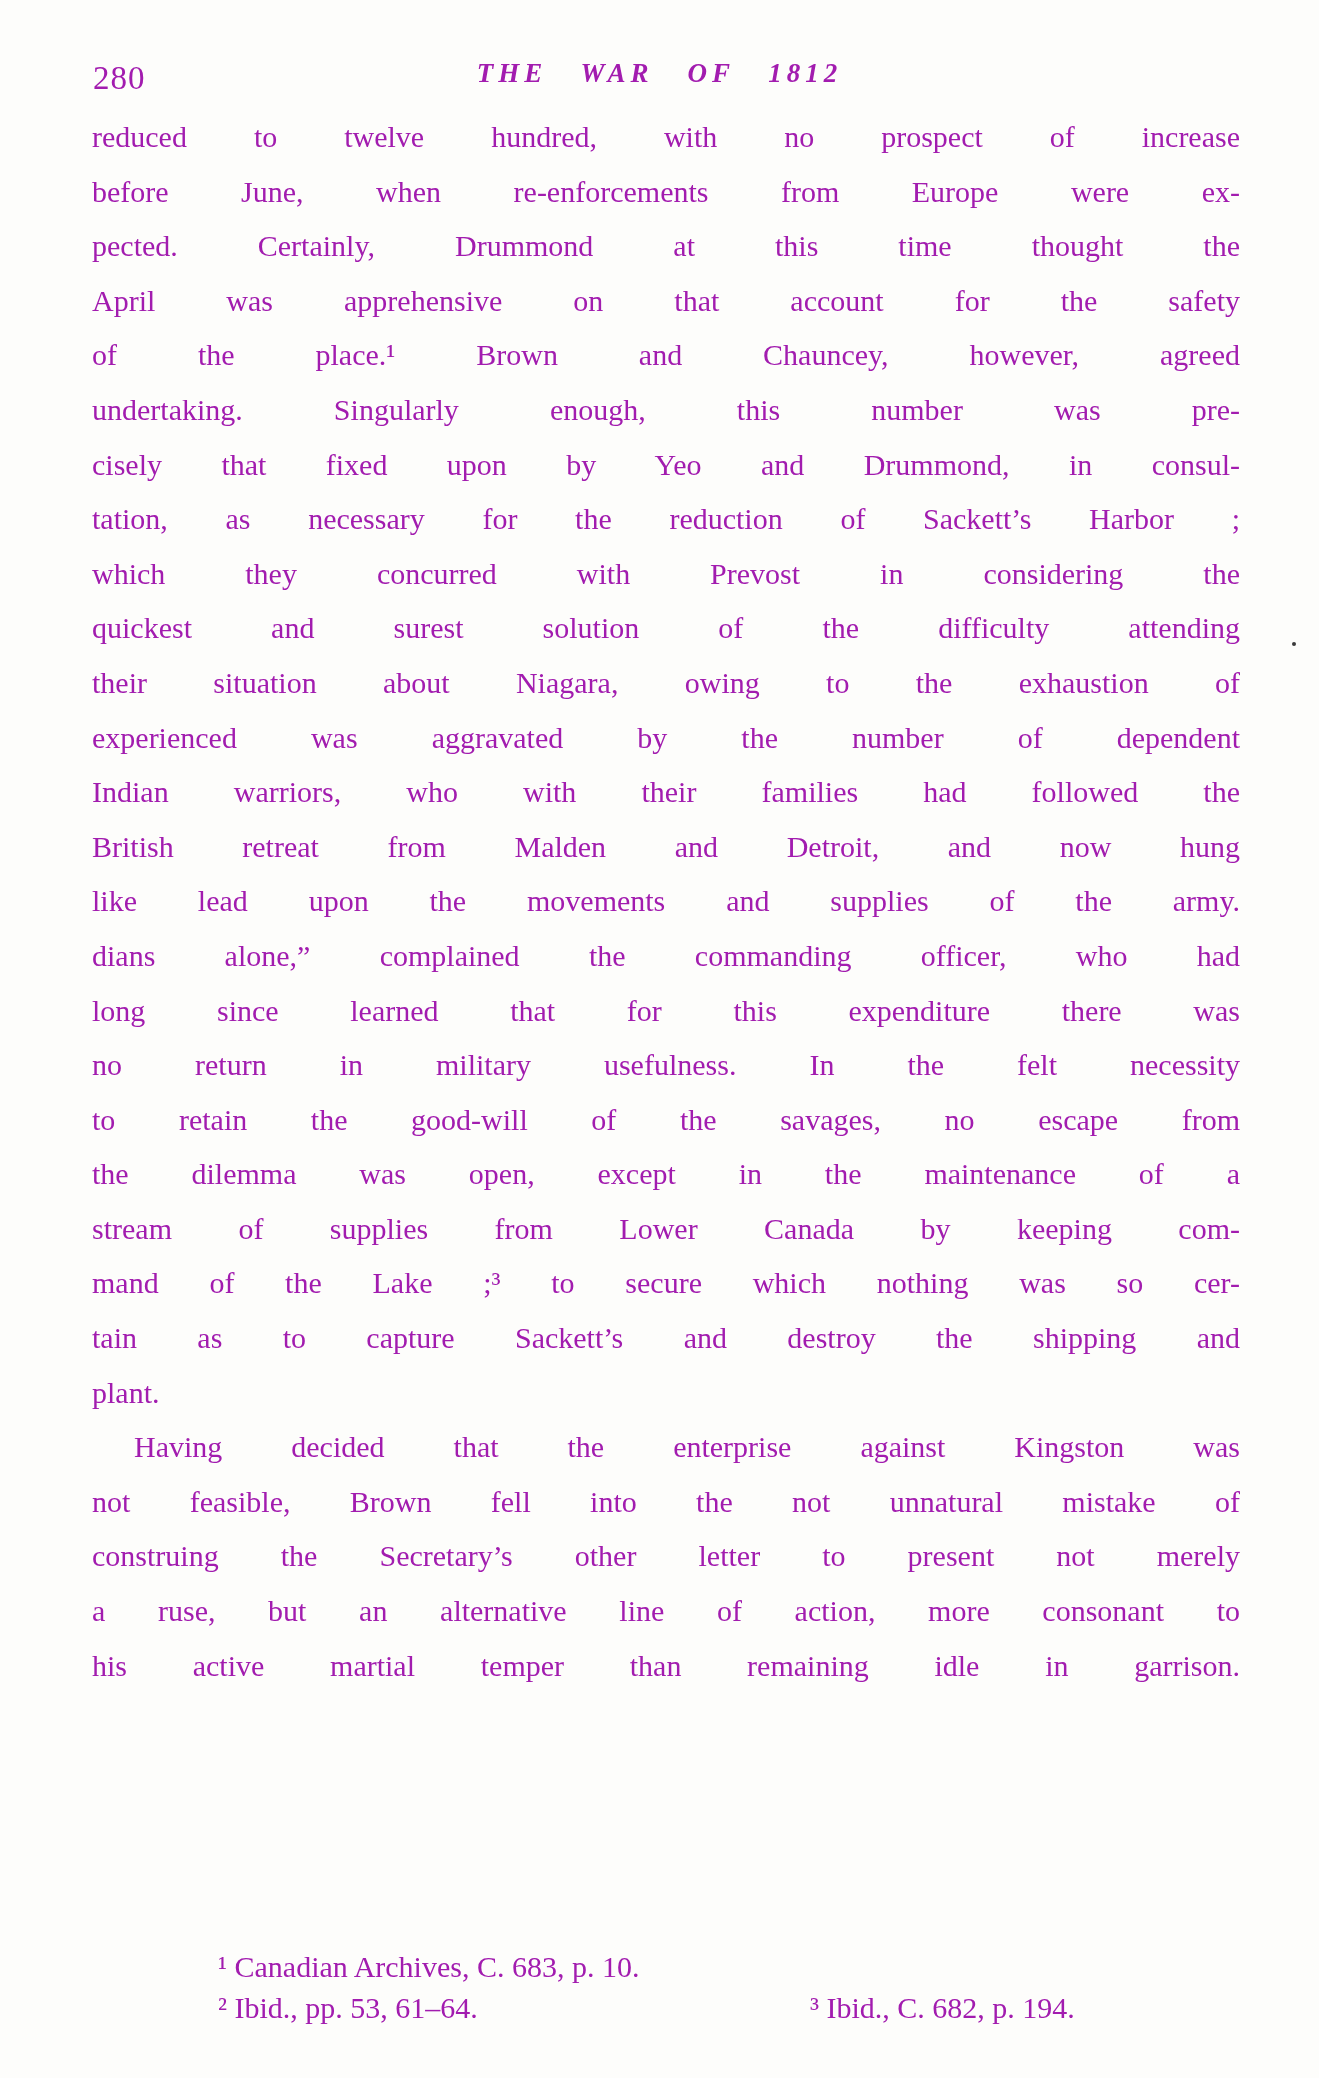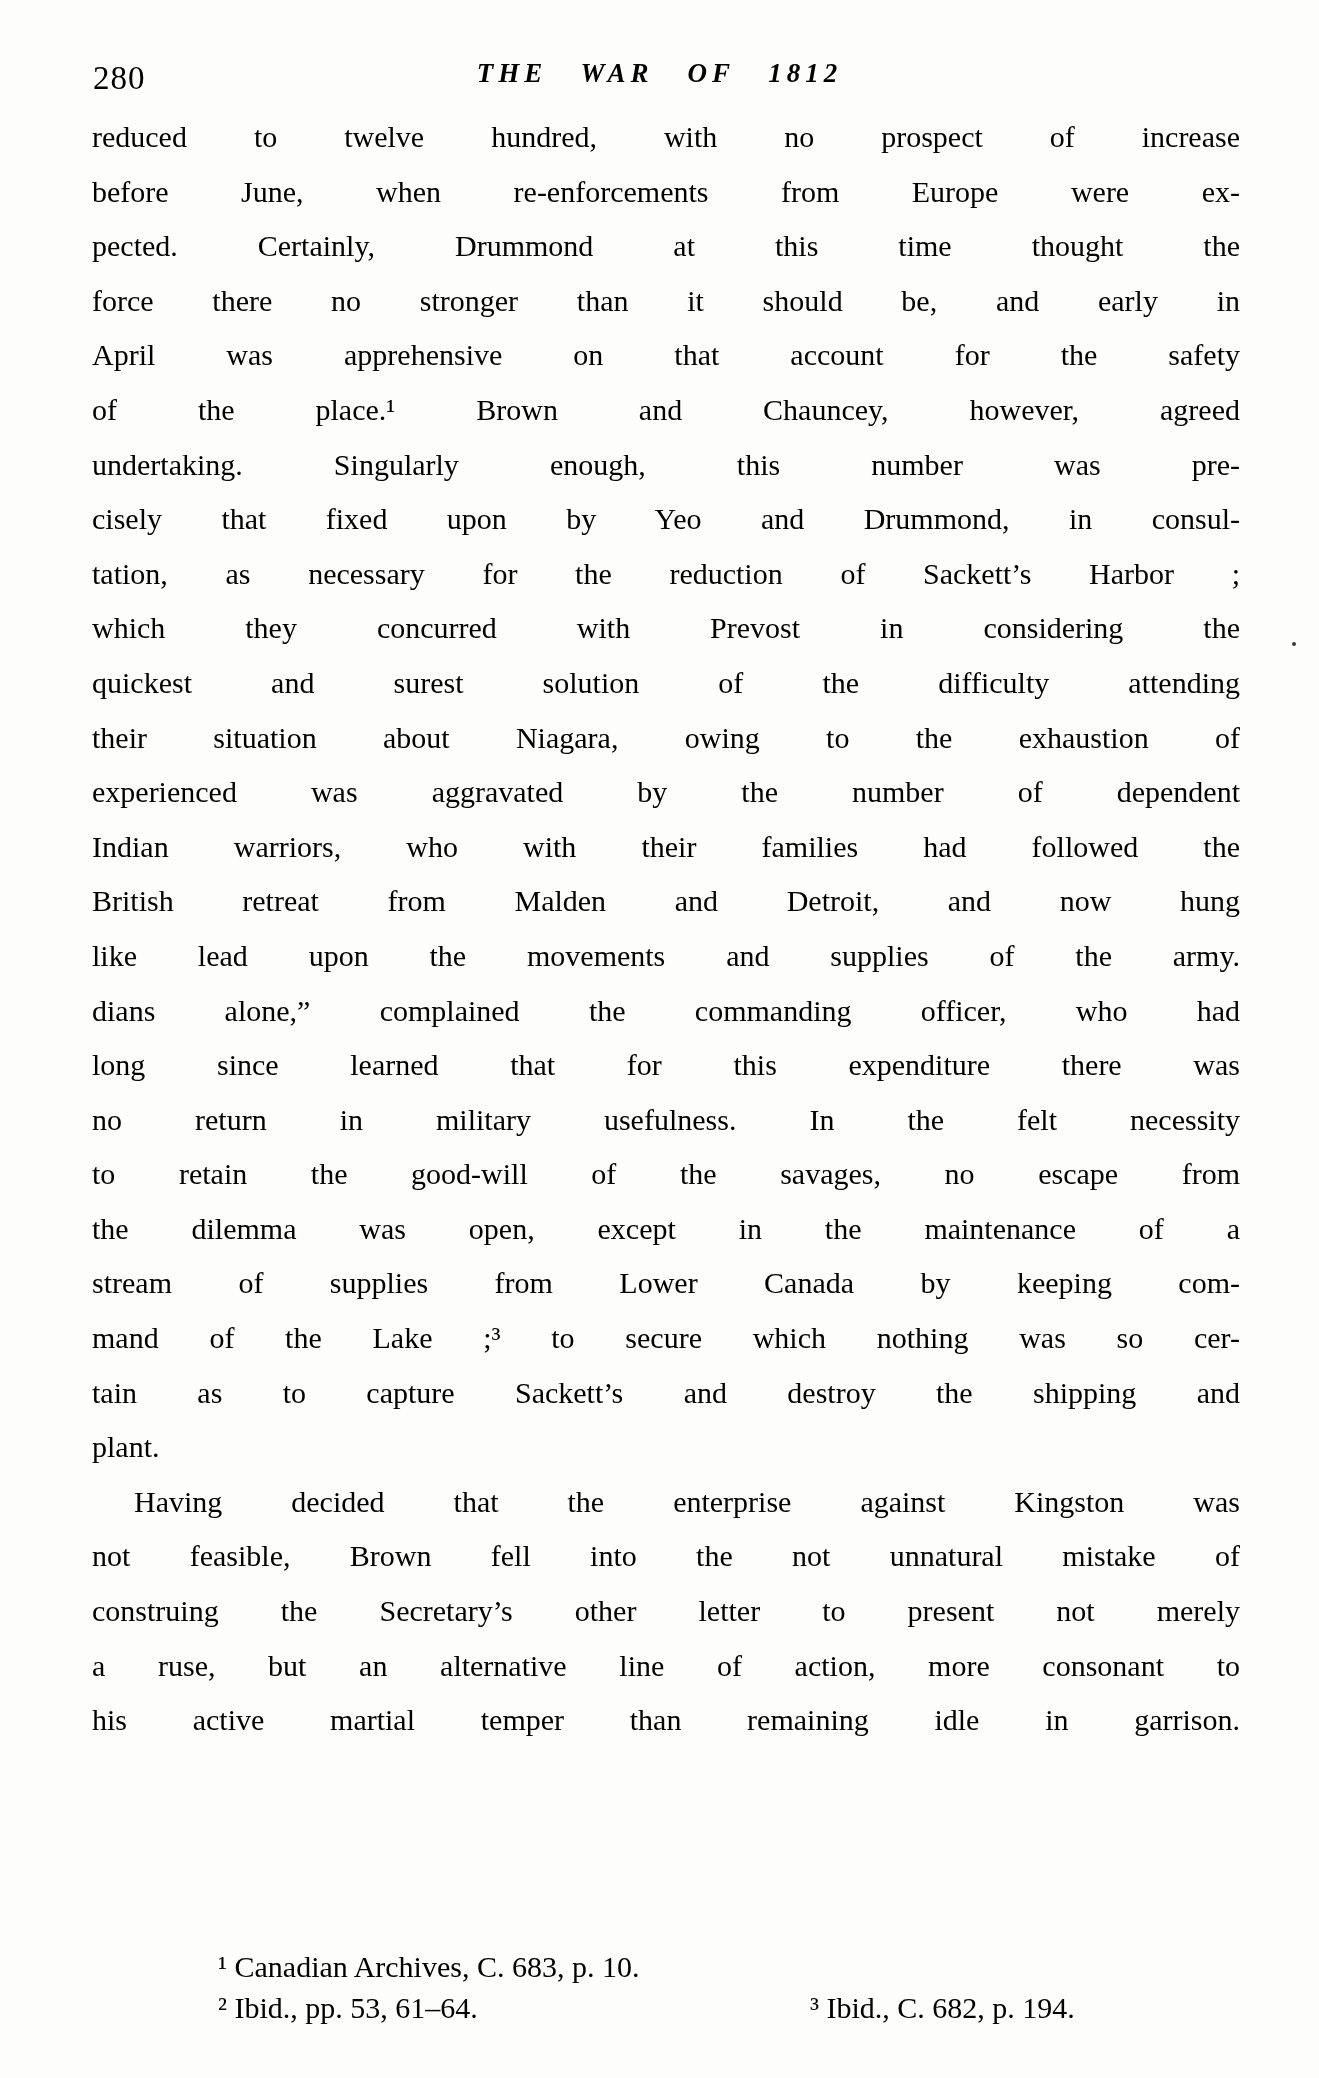--- a/index.html
+++ b/index.html
@@ -5,21 +5,21 @@
   html, body {
     margin: 0;
     padding: 0;
     background: #fdfdfb;
   }
   .page {
     position: relative;
     width: 1319px;
     height: 2078px;
     background: #fdfdfb;
-    color: #000000;
+    color: #a21caf;
     font-family: "Liberation Serif", serif;
     overflow: hidden;
     box-sizing: border-box;
   }
   .header {
     position: absolute;
     top: 58px;
     left: 0;
     width: 100%;
     height: 44px;
@@ -100,21 +100,20 @@
 <div class="page">
   <div class="header">
     <span class="page-number">280</span>
     <div class="running-title">THE WAR OF 1812</div>
   </div>
 
   <div class="body-text">
       <div class="line">reduced to twelve hundred, with no prospect of increase</div>
       <div class="line">before June, when re-enforcements from Europe were ex-</div>
       <div class="line">pected.  Certainly, Drummond at this time thought the</div>
-      <div class="line">force there no stronger than it should be, and early in</div>
       <div class="line">April was apprehensive on that account for the safety</div>
       <div class="line">of the place.¹  Brown and Chauncey, however, agreed</div>
       <div class="line">undertaking.  Singularly enough, this number was pre-</div>
       <div class="line">cisely that fixed upon by Yeo and Drummond, in consul-</div>
       <div class="line">tation, as necessary for the reduction of Sackett’s Harbor ;</div>
       <div class="line">which they concurred with Prevost in considering the</div>
       <div class="line">quickest and surest solution of the difficulty attending</div>
       <div class="line">their situation about Niagara, owing to the exhaustion of</div>
       <div class="line">experienced was aggravated by the number of dependent</div>
       <div class="line">Indian warriors, who with their families had followed the</div>

